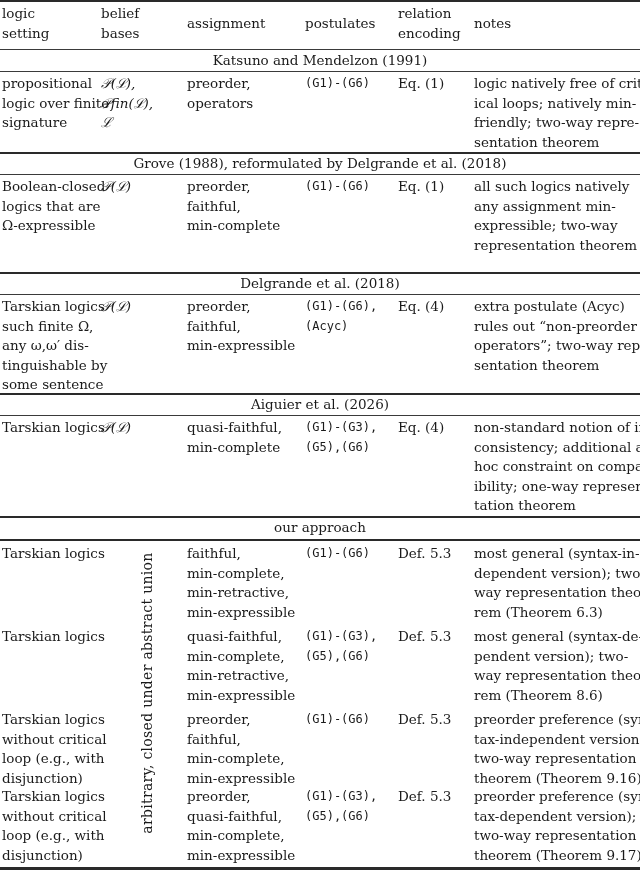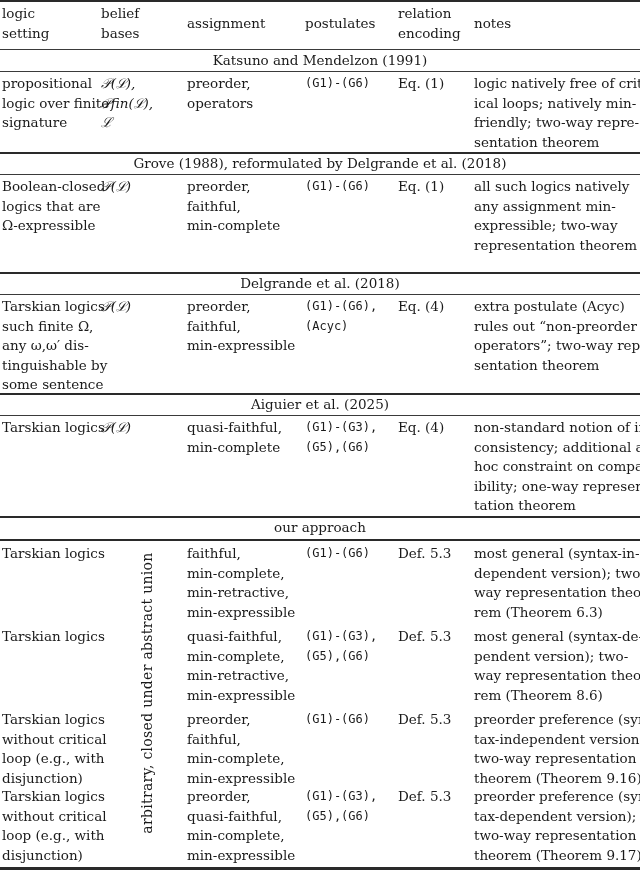--- a/index.html
+++ b/index.html
@@ -139,21 +139,21 @@
   <div class="cell" style="left:474px; top:297px;">
     <span class="line">extra postulate (Acyc)</span>
     <span class="line">rules out “non-preorder</span>
     <span class="line">operators”; two-way repre-</span>
     <span class="line">sentation theorem</span>
   </div>
 </div>
 
 <div class="rule thick" style="top:393px;"></div>
 
-<div class="center-cell" style="top:395px;">Aiguier et al. (2025)</div>
+<div class="center-cell" style="top:395px;">Aiguier et al. (2026)</div>
 <div class="rule thin" style="top:415px;"></div>
 
 <div>
   <div class="cell" style="left:2px; top:418px;">
     <span class="line">Tarskian logics</span>
   </div>
   <div class="cell math-cal" style="left:101px; top:418px;">
     <span class="line">𝒫(ℒ)</span>
   </div>
   <div class="cell" style="left:187px; top:418px;">

